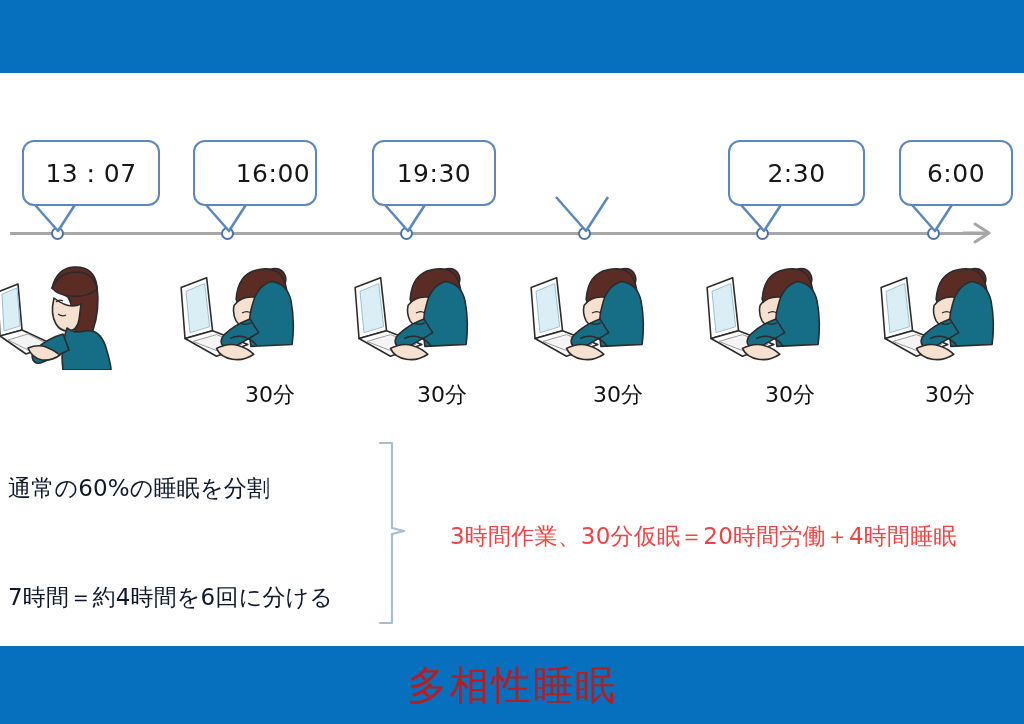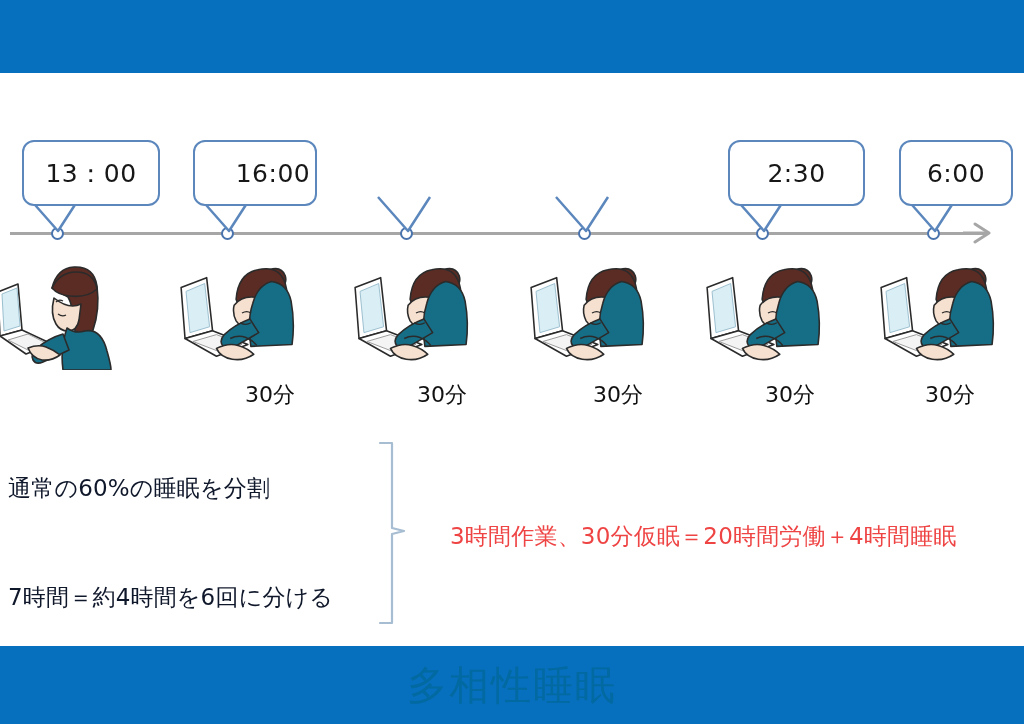--- a/index.html
+++ b/index.html
@@ -13,21 +13,21 @@
   }
   .slide { position:absolute; inset:0; }
 
   .bar { position:absolute; left:0; width:1024px; background:#0670be; }
   .bar-top { top:0; height:73px; }
   .bar-bottom { top:646px; height:78px; }
 
   .footer-title {
     position:absolute; left:0; top:646px; width:1024px; height:78px;
     display:flex; align-items:center; justify-content:center;
-    color:#0369a1; font-size:40px; letter-spacing:2px;
+    color:#b91c1c; font-size:40px; letter-spacing:2px;
     font-family:"DejaVu Sans","Liberation Sans",sans-serif;
     font-weight:400;
   }
 
   
   .timeline-line {
     position:absolute; left:10px; top:232px; width:975px; height:3px;
     background:#a6a6a6;
   }
   .timeline-arrow {
@@ -85,35 +85,38 @@
   <div class="timeline-line"></div>
   <svg class="timeline-arrow" viewBox="0 0 28 22">
     <path d="M0 11 L24 11" stroke="#a6a6a6" stroke-width="3" fill="none"></path>
     <path d="M12 2 L26 11 L12 20" stroke="#a6a6a6" stroke-width="3" fill="none" stroke-linecap="round" stroke-linejoin="round"></path>
   </svg>
 
   <svg class="tail" style="left:22px;top:195px;width:90px;height:45px;" viewBox="0 0 90 45">
     <path d="M6 2 L36 36 L58 2" fill="#ffffff" stroke="#5b87bd" stroke-width="2.5" stroke-linejoin="round"></path>
   </svg>
   <div class="callout" style="left:22px;top:140px;width:138px;">
-    <span>13：00</span>
+    <span>13：07</span>
   </div>
   <div class="tl-node" style="left:51px;"></div>
 
   <svg class="tail" style="left:193px;top:195px;width:90px;height:45px;" viewBox="0 0 90 45">
     <path d="M6 2 L36 36 L58 2" fill="#ffffff" stroke="#5b87bd" stroke-width="2.5" stroke-linejoin="round"></path>
   </svg>
   <div class="callout" style="left:193px;top:140px;width:124px;padding-left:36px;">
     <span>16:00</span>
   </div>
   <div class="tl-node" style="left:221px;"></div>
 
   <svg class="tail" style="left:372px;top:195px;width:90px;height:45px;" viewBox="0 0 90 45">
     <path d="M6 2 L36 36 L58 2" fill="#ffffff" stroke="#5b87bd" stroke-width="2.5" stroke-linejoin="round"></path>
   </svg>
+  <div class="callout" style="left:372px;top:140px;width:124px;">
+    <span>19:30</span>
+  </div>
   <div class="tl-node" style="left:400px;"></div>
 
   <svg class="tail" style="left:550px;top:195px;width:90px;height:45px;" viewBox="0 0 90 45">
     <path d="M6 2 L36 36 L58 2" fill="#ffffff" stroke="#5b87bd" stroke-width="2.5" stroke-linejoin="round"></path>
   </svg>
   <div class="tl-node" style="left:578px;"></div>
 
   <svg class="tail" style="left:728px;top:195px;width:90px;height:45px;" viewBox="0 0 90 45">
     <path d="M6 2 L36 36 L58 2" fill="#ffffff" stroke="#5b87bd" stroke-width="2.5" stroke-linejoin="round"></path>
   </svg>

